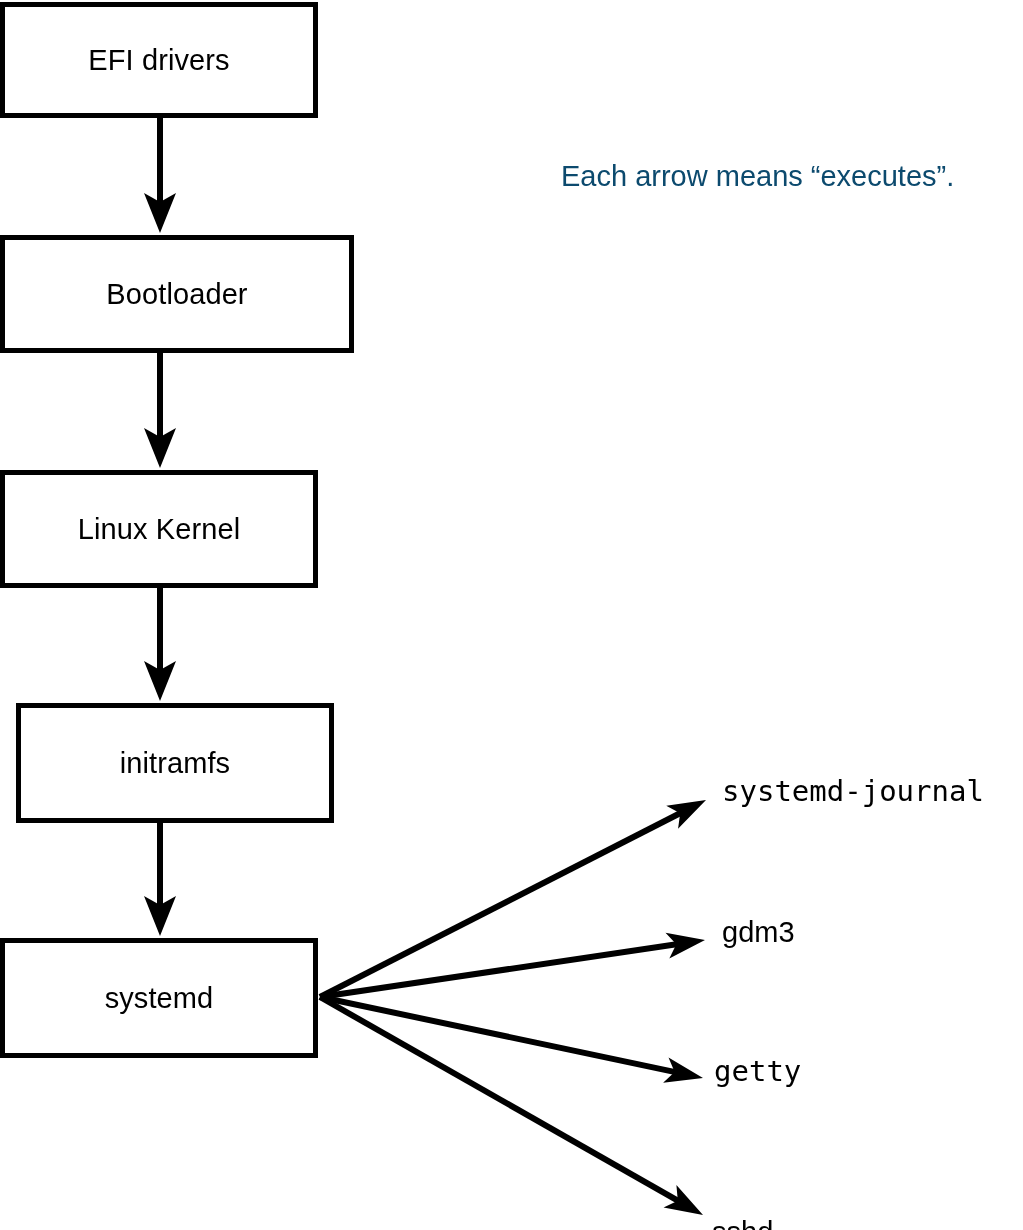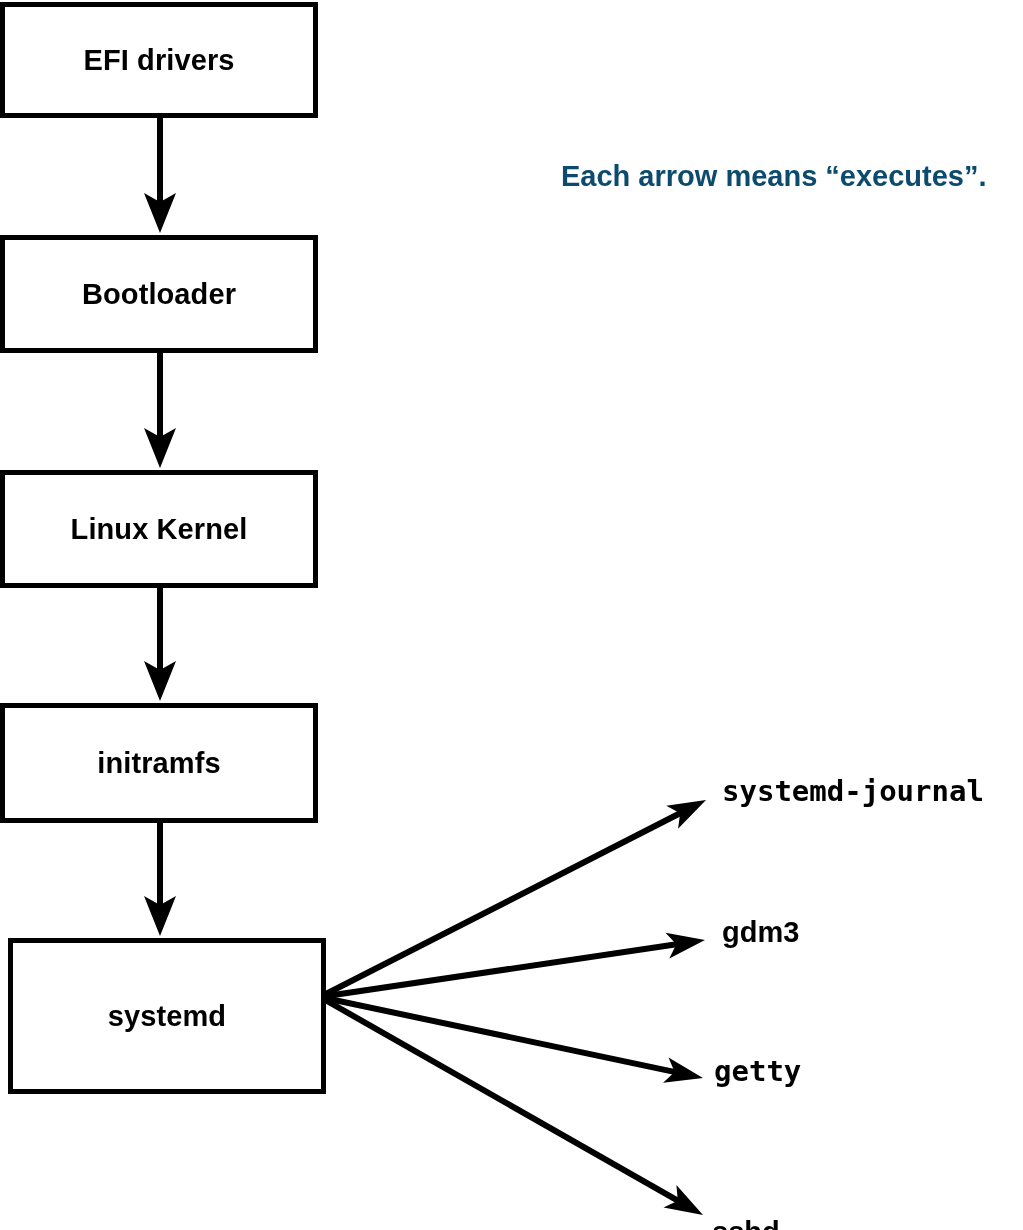--- a/index.html
+++ b/index.html
@@ -9,21 +9,20 @@
   }
   body {
     font-family: "Liberation Sans", sans-serif;
   }
   #canvas {
     position: relative;
     width: 1023px;
     height: 1230px;
     background: #ffffff;
     overflow: hidden;
-    font-weight: bold;
   }
   #arrow-layer {
     position: absolute;
     left: 0;
     top: 0;
     width: 1023px;
     height: 1230px;
   }
   .stage-box {
     position: absolute;
@@ -88,33 +87,33 @@
       <line x1="320" y1="997" x2="676.5842894885055" y2="1072.4133875941748" stroke="#000000" stroke-width="6" stroke-linecap="butt"></line>
       <polygon points="703,1078 663.1324829365734,1082.8560357491879 674.6275701913578,1071.9995644530024 668.5121837718126,1057.4186848862673" fill="#000000"></polygon>
       <line x1="320" y1="997" x2="679.5348470313933" y2="1201.6438554904537" stroke="#000000" stroke-width="6" stroke-linecap="butt"></line>
       <polygon points="703,1215 663.5442336506978,1207.500499897375 677.7966875522372,1200.6545114527094 676.4057061413721,1184.9044266683463" fill="#000000"></polygon>
     </svg>
 
   <div class="stage-box" style="left:0px; top:2px; width:318px; height:116px;">
     <span class="stage-label">EFI drivers</span>
   </div>
 
-  <div class="stage-box" style="left:0px; top:235px; width:318px; height:118px;">
+  <div class="stage-box" style="left:0px; top:235px; width:354px; height:118px;">
     <span class="stage-label">Bootloader</span>
   </div>
 
   <div class="stage-box" style="left:0px; top:470px; width:318px; height:118px;align-items:center;">
     <span class="stage-label">Linux Kernel</span>
   </div>
 
-  <div class="stage-box" style="left:0px; top:703px; width:318px; height:120px;">
+  <div class="stage-box" style="left:16px; top:703px; width:318px; height:120px;">
     <span class="stage-label">initramfs</span>
   </div>
 
-  <div class="stage-box" style="left:8px; top:938px; width:318px; height:156px;">
+  <div class="stage-box" style="left:0px; top:938px; width:318px; height:120px;">
     <span class="stage-label">systemd</span>
   </div>
 
   <div id="caption">Each arrow means “executes”.</div>
 
   <div class="leaf-label mono" style="left:722px; top:777px;">systemd-journal</div>
 
   <div class="leaf-label sans" style="left:722px; top:918px;">gdm3</div>
 
   <div class="leaf-label mono" style="left:714px; top:1057px;">getty</div>

